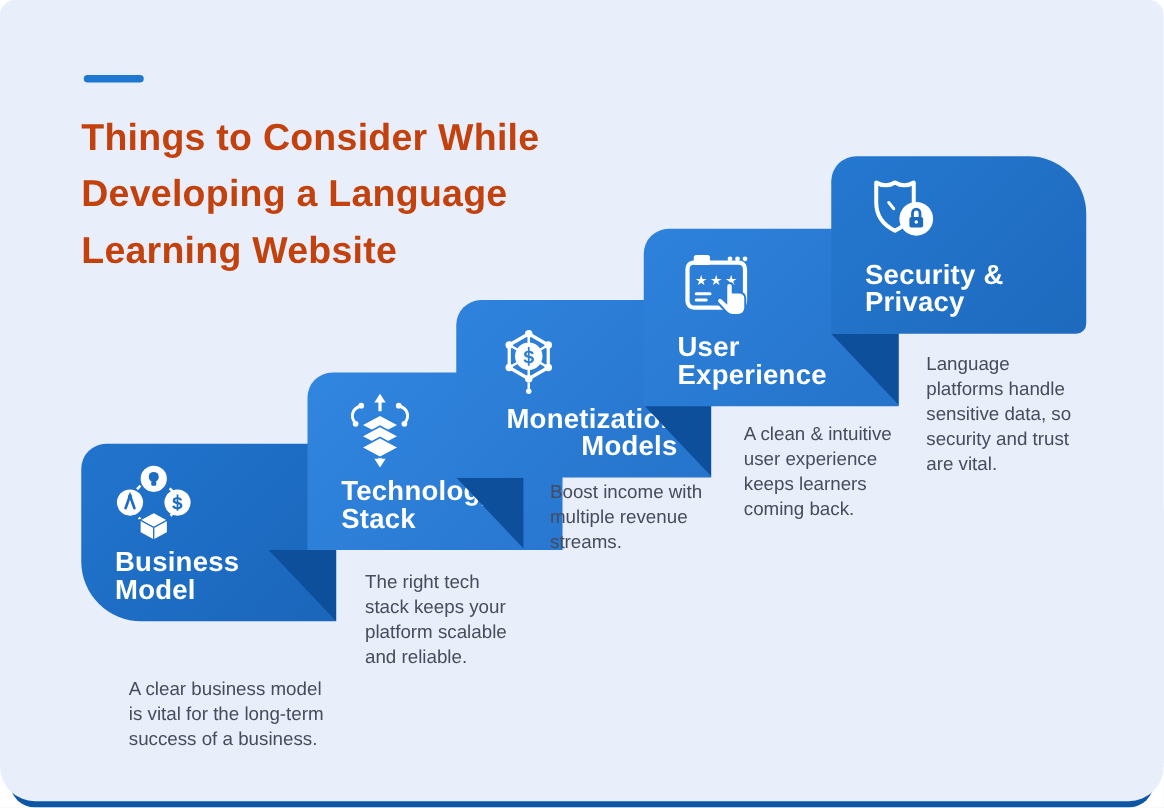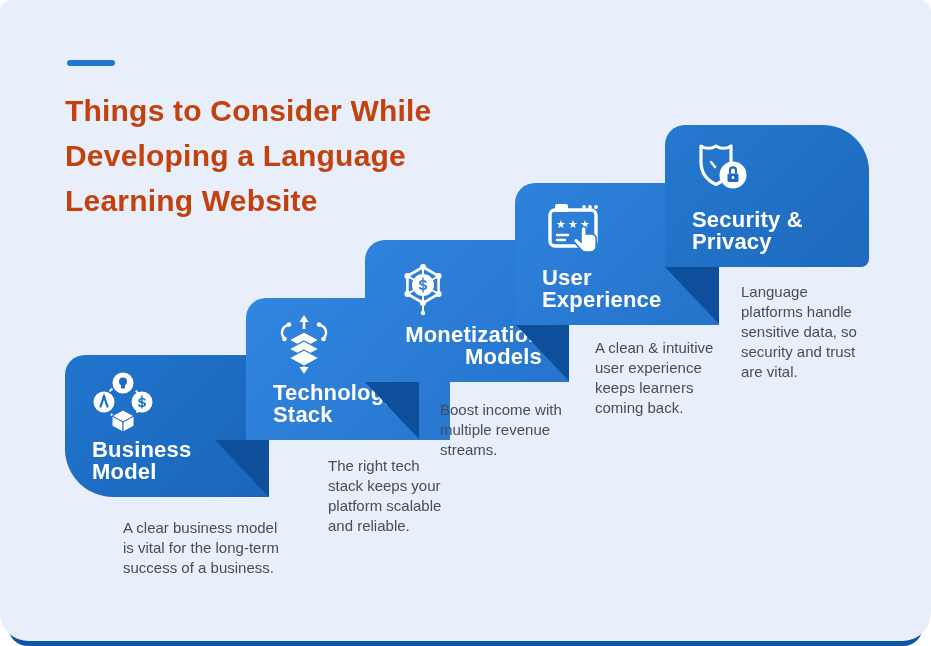--- a/index.html
+++ b/index.html
@@ -47,23 +47,23 @@
     background:#0d4f9a;
     clip-path:polygon(0 0, 100% 0, 100% 100%);
   }
   .fold-2 { left:215px; top:440px; }
   .fold-3 { left:365px; top:382px; }
   .fold-4 { left:515px; top:324px; }
   .fold-5 { left:665px; top:267px; }
   .desc {
     position:absolute; color:#454c5c; font-size:15px; line-height:20px;
   }
-  .desc-1 { left:103px; top:518px; width:164px;margin-left:20px; }
-  .desc-2 { left:292px; top:456px; width:130px;margin-left:36px; }
-  .desc-3 { left:440px; top:400px; width:138px; }
+  .desc-1 { left:103px; top:542px; width:164px; }
+  .desc-2 { left:292px; top:456px; width:130px; }
+  .desc-3 { left:440px; top:384px; width:138px; }
   .desc-4 { left:595px; top:338px; width:140px; }
   .desc-5 { left:741px; top:282px; width:128px; }
   svg { display:block; }
 </style>
 </head>
 <body>
 
 <div class="stage">
   <div class="bottom-bar"></div>
   <div class="canvas">

